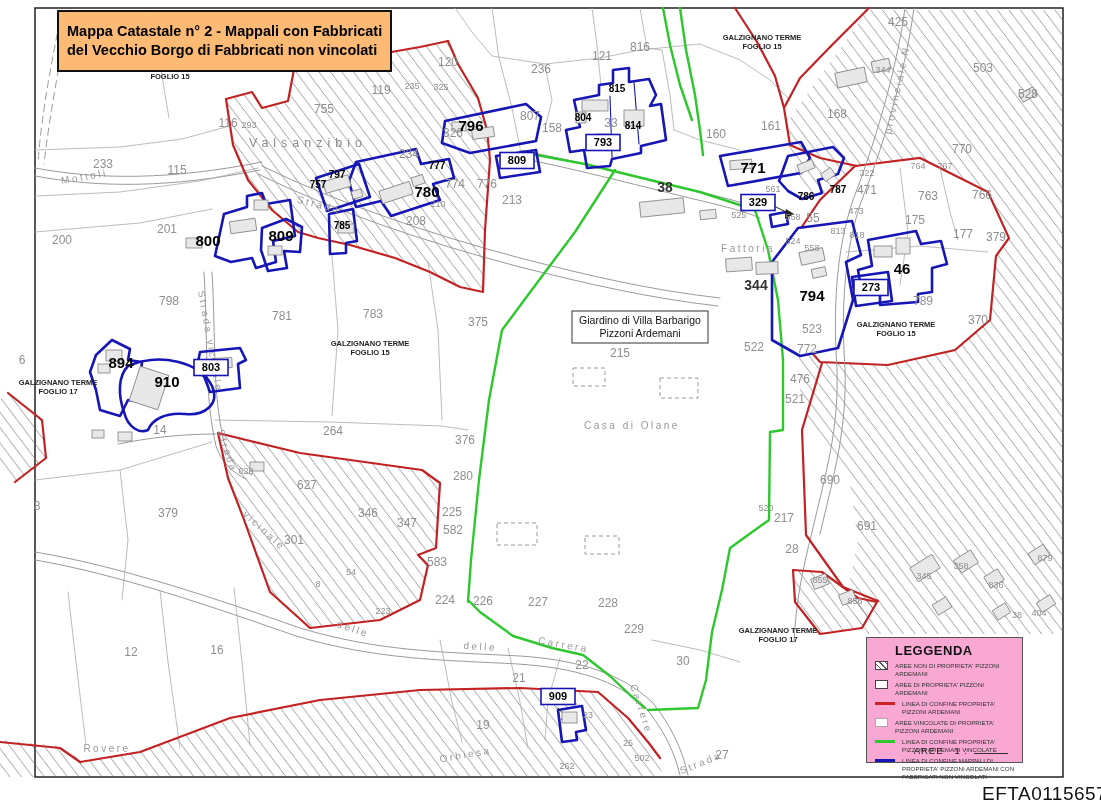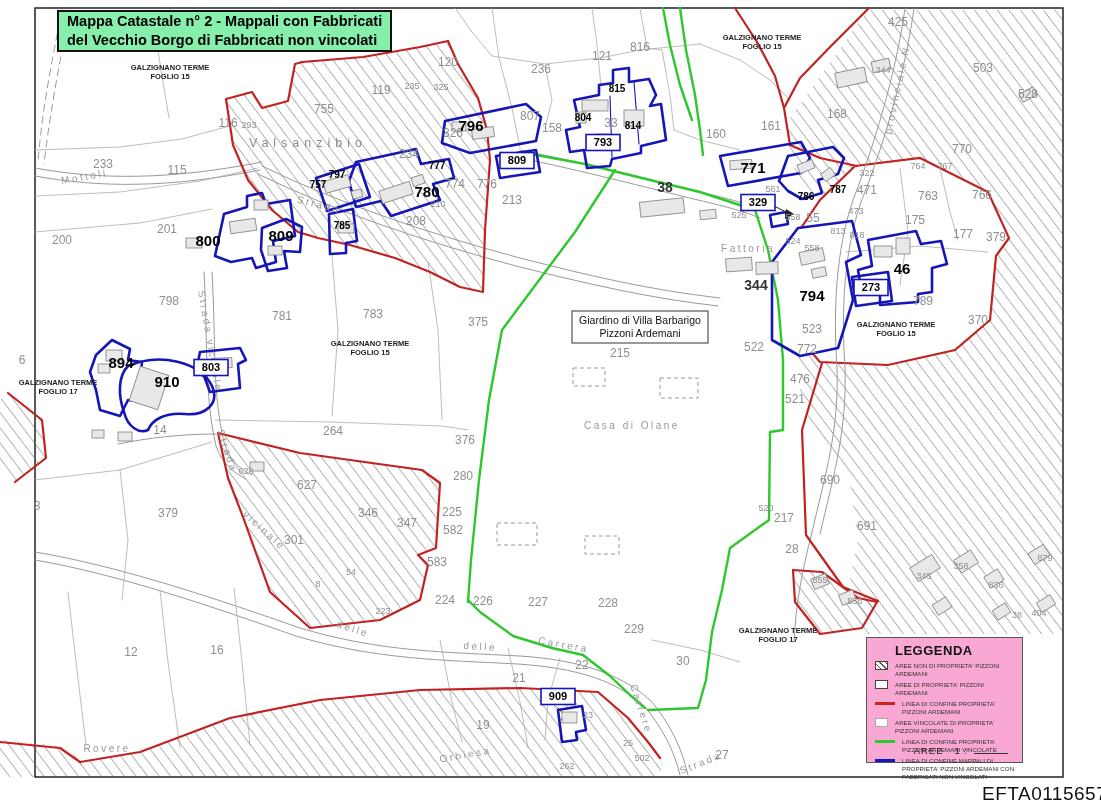--- a/index.html
+++ b/index.html
@@ -1,20 +1,20 @@
 <!DOCTYPE html>
 <html><head>
 <meta charset="utf-8">
 <style>
   html,body{margin:0;padding:0;background:#fff;}
   .page{position:relative;width:1101px;height:811px;background:#fff;overflow:hidden;
         font-family:"Liberation Sans", sans-serif;}
   #map-svg{position:absolute;left:0;top:0;width:1101px;height:811px;}
-  .title-box{position:absolute;left:57px;top:10px;background:#86efac;border:2px solid #111;
-             padding:0 8px;font-size:14.5px;font-weight:bold;line-height:1.3;color:#000;white-space:nowrap;}
+  .title-box{position:absolute;left:57px;top:10px;background:#fdba74;border:2px solid #111;
+             padding:10px 8px;font-size:14.5px;font-weight:bold;line-height:1.3;color:#000;white-space:nowrap;}
   .legend{position:absolute;left:866px;top:637px;width:157px;height:126px;background:#f9a8d4;
           border:1px solid #555;box-sizing:border-box;padding:4px 6px 4px 8px;}
   .legend-title{font-size:13px;font-weight:bold;color:#111;margin:1px 0 3px 20px;letter-spacing:.5px;}
   .lg-row{display:flex;align-items:flex-start;margin-bottom:2.5px;}
   .lg-label{font-size:6.2px;color:#333;line-height:1.25;padding-top:1px;}
   .sym{display:inline-block;width:13px;height:9px;margin-right:7px;flex:none;box-sizing:border-box;}
   .sym-hatch-box{border:1px solid #444;background:repeating-linear-gradient(45deg,#fff 0 3px,#555 3px 4px);}
   .sym-white-box{border:1px solid #444;background:#fff;}
   .sym-vincolate-box{border:1px solid #aaa;background:#fdfdfd;}
   .sym-red-line{height:3px;width:20px;background:#c22;margin-top:3px;}

